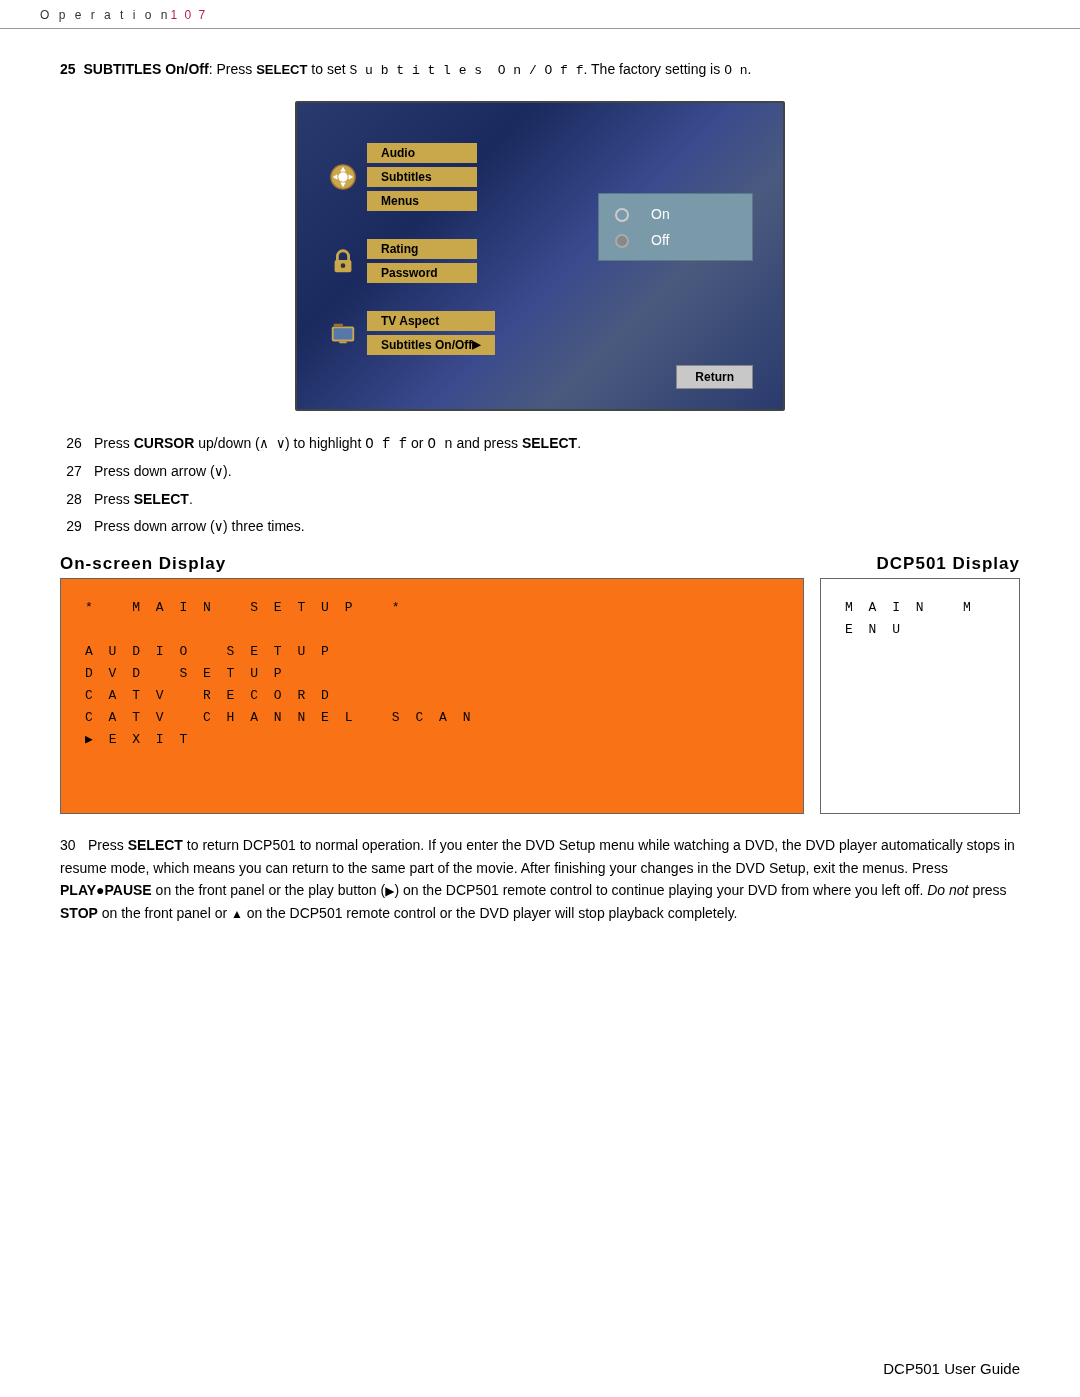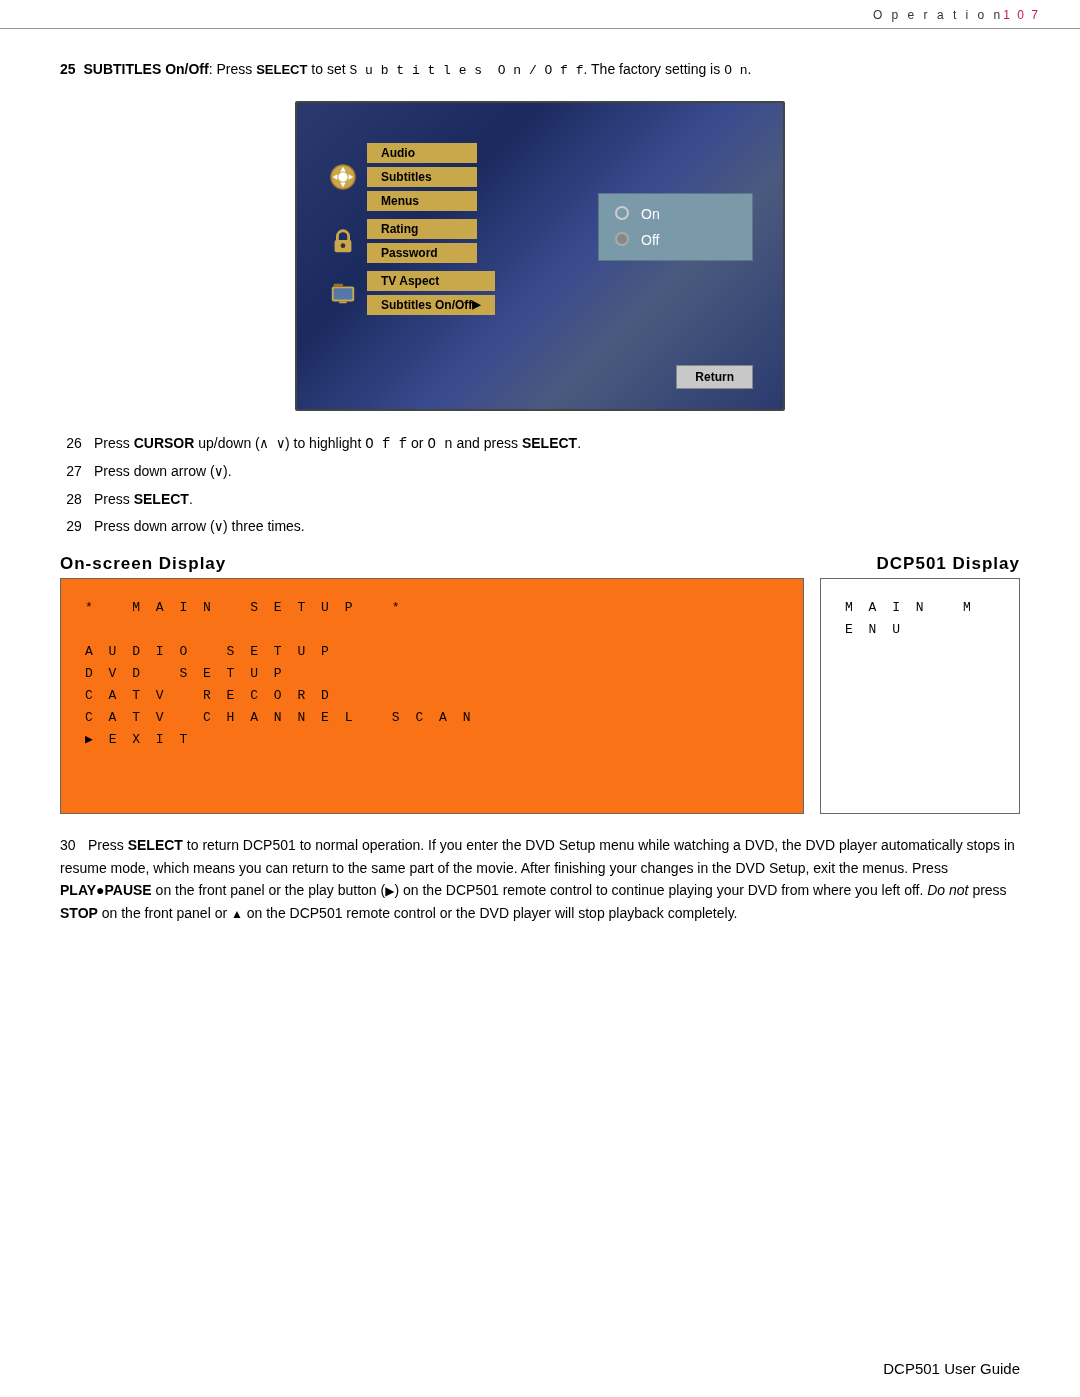--- a/index.html
+++ b/index.html
@@ -9,21 +9,21 @@
       background: #ffffff;
       font-family: Arial, Helvetica, sans-serif;
       font-size: 15px;
       color: #000;
       padding: 0;
     }
 
     
     .page-header {
       display: flex;
-      justify-content: flex-end;
+      justify-content: flex-start;
       align-items: center;
       border-bottom: 1px solid #999;
       padding: 8px 40px 6px 40px;
       margin-bottom: 30px;
     }
     .page-header .operation-text {
       font-size: 12px;
       letter-spacing: 3px;
       color: #333;
     }
@@ -66,21 +66,21 @@
       position: relative;
       display: flex;
       align-items: flex-start;
       padding: 30px 20px 20px 30px;
     }
 
     
     .menu-panel {
       display: flex;
       flex-direction: column;
-      gap: 8px;
+      gap: 28px;
       margin-top: 10px;
     }
     .menu-group {
       display: flex;
       align-items: center;
       gap: 8px;
     }
     .menu-icon {
       width: 32px;
       height: 32px;
@@ -120,22 +120,22 @@
       width: 155px;
       background: #7a9aaa;
       border: 1px solid #5a7a8a;
       padding: 12px 16px;
       display: flex;
       flex-direction: column;
       gap: 10px;
     }
     .onoff-row {
       display: flex;
-      align-items: flex-start;
-      gap: 12px;
+      align-items: flex-end;
+      gap: 22px;
       font-size: 14px;
       color: #fff;
       font-weight: normal;
     }
     .radio-circle {
       width: 14px;
       height: 14px;
       border-radius: 50%;
       border: 2px solid #ccc;
       background: transparent;

